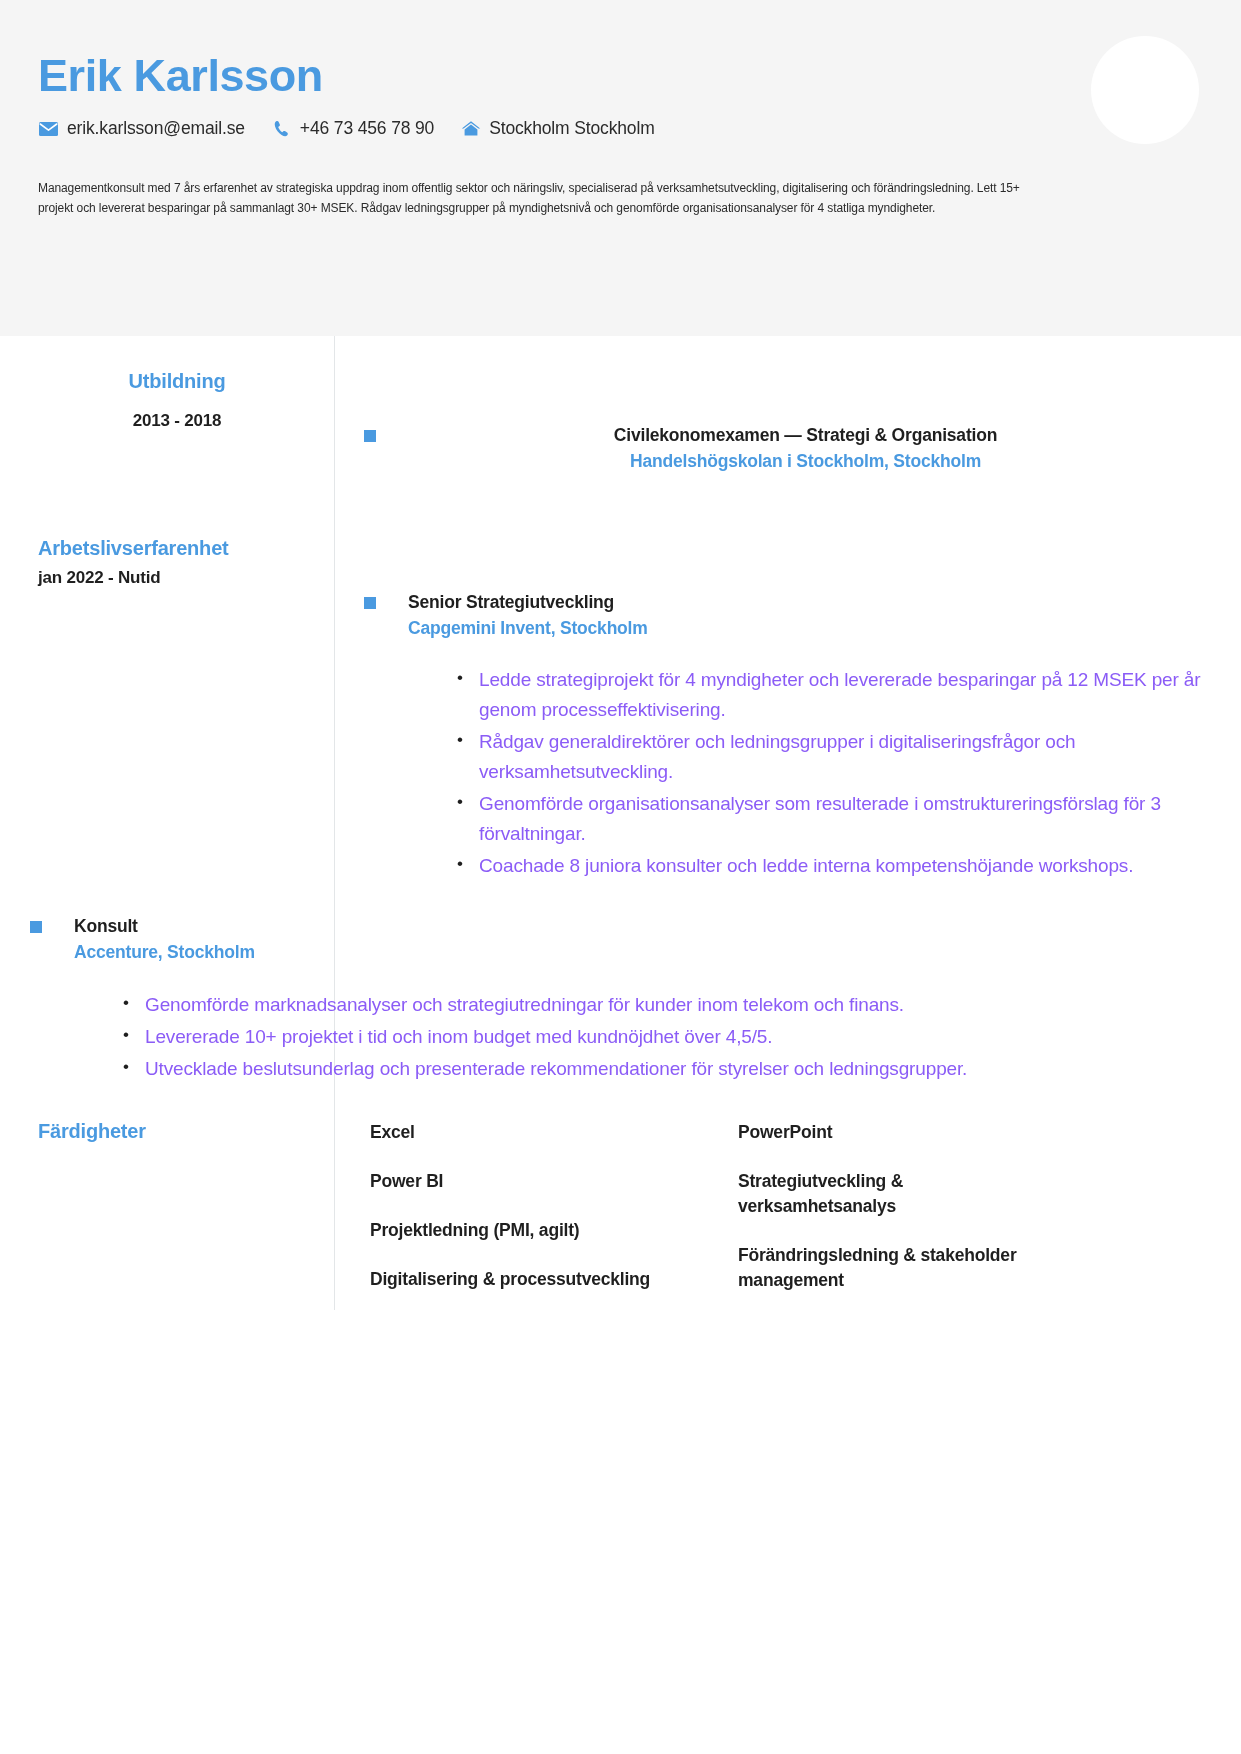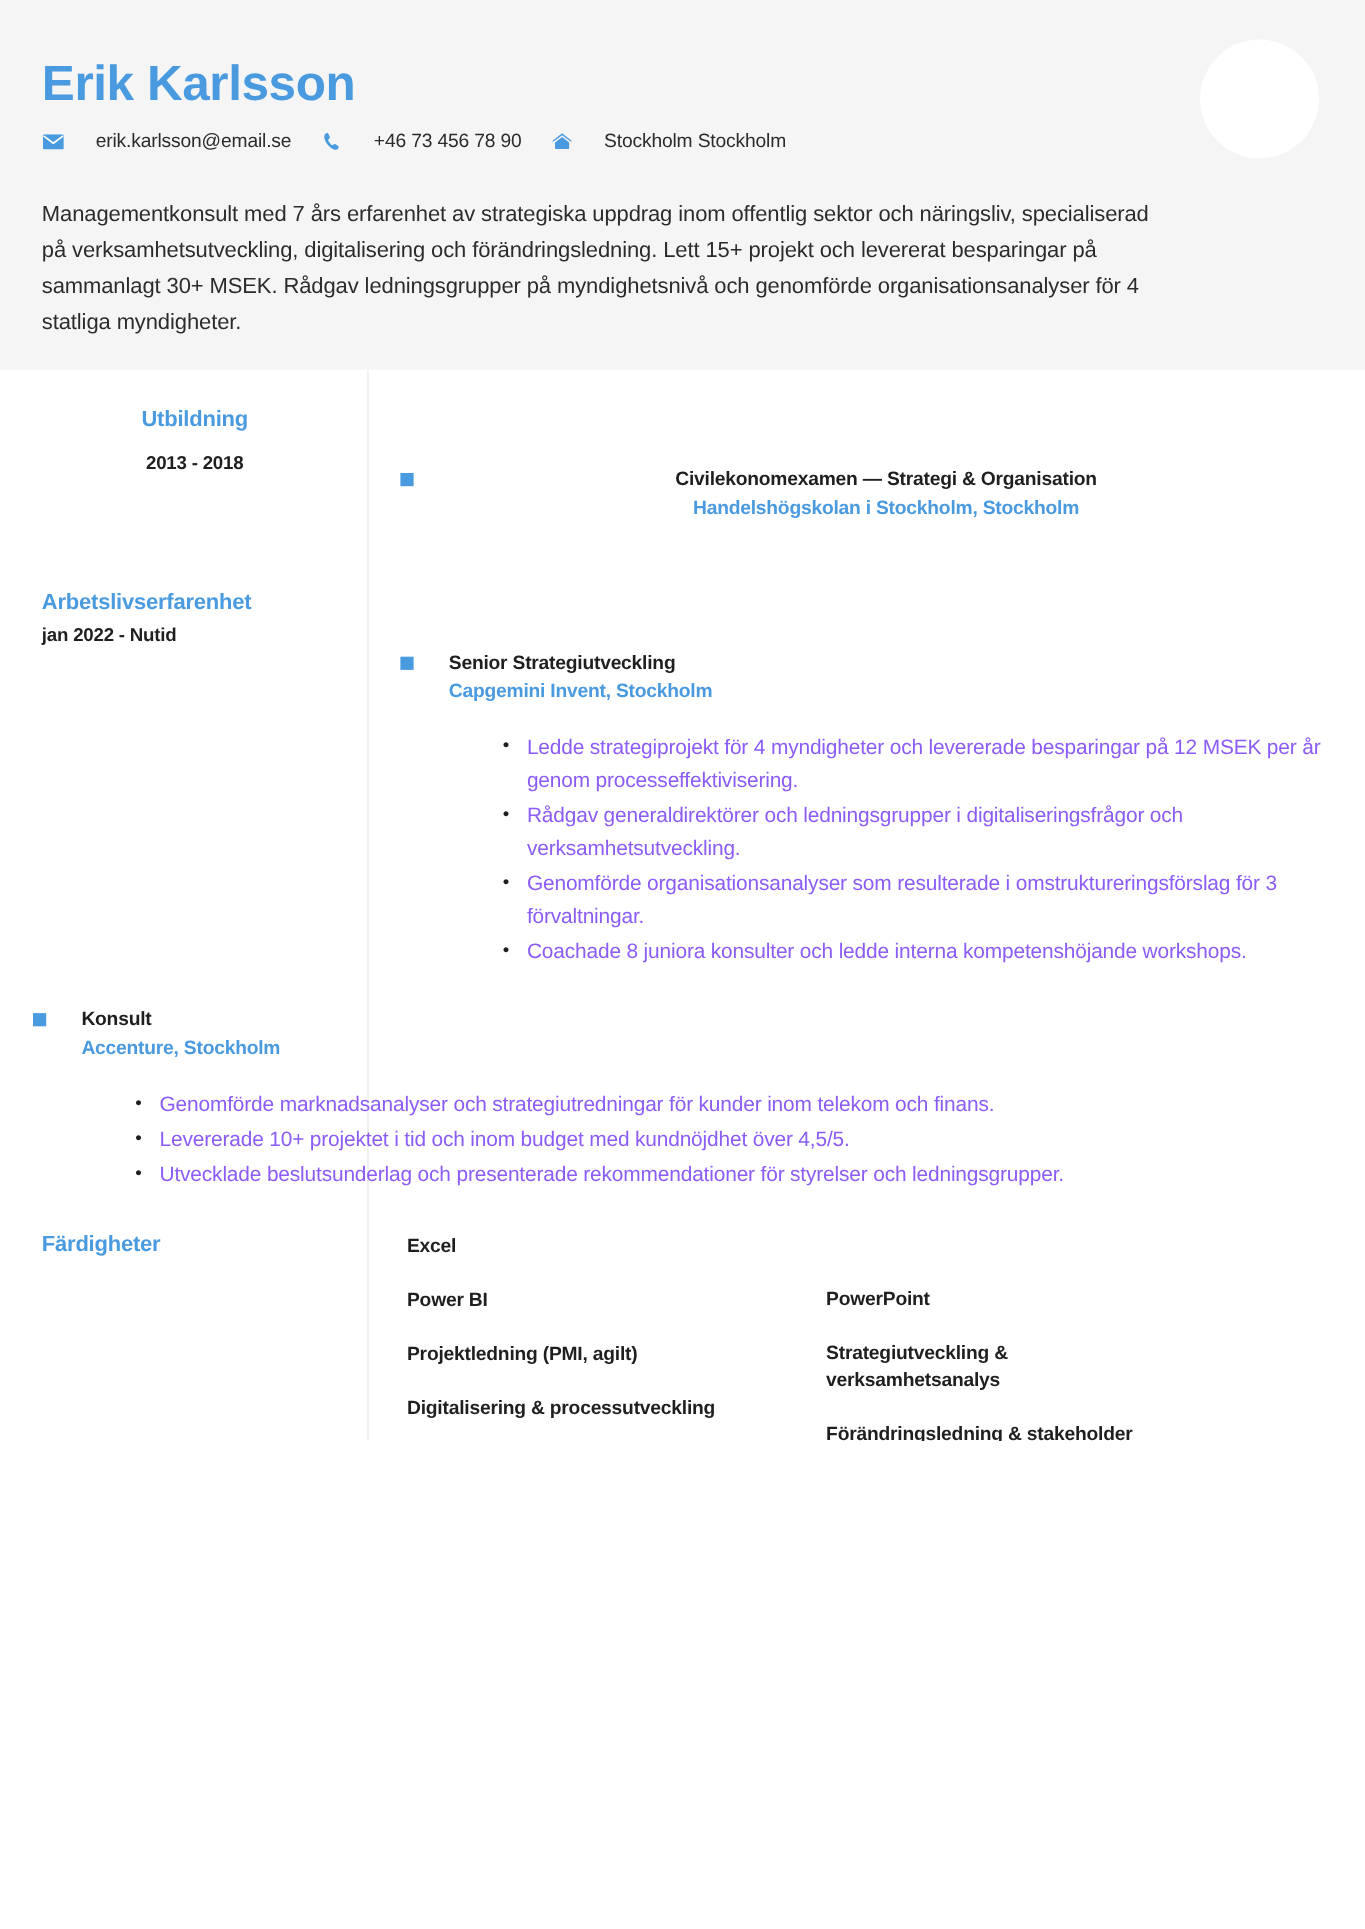--- a/index.html
+++ b/index.html
@@ -53,36 +53,35 @@
     align-items: center;
     gap: 0;
     font-size: 17.5px;
     color: #2b2b2b;
     letter-spacing: -0.15px;
   }
   .contact-item {
     display: flex;
     align-items: center;
     margin-right: 26px;
-    gap: 20px;
   }
   .contact-item .ico {
     display: inline-flex;
     align-items: center;
     justify-content: center;
     width: 21px;
     height: 18px;
     margin-right: 8px;
     flex: none;
   }
   .contact-item .ico svg { display: block; }
 
   .summary {
     margin-top: 40px;
-    font-size: 20px;
+    font-size: 12px;
     line-height: 1.63;
     color: #2b2b2b;
     max-width: 1020px;
     letter-spacing: -0.1px;
   }
 
   
   .body-wrap {
     position: relative;
     padding-top: 34px;
@@ -185,22 +184,21 @@
 
   
   .edu-section { margin-bottom: 0; text-align: center; }
   .gap-edu { height: 62px; }
   .gap-exp-1 { height: 30px; }
   .gap-skills { height: 34px; }
 
   
   .skills-cols {
     display: flex;
-    gap: 13px;
-    align-items: flex-end;
+    gap: 0;
   }
   .skills-col { width: 368px; flex: none; }
   .skill {
     font-size: 17.5px;
     font-weight: bold;
     color: #1f1f1f;
     line-height: 1.44;
     margin-bottom: 24px;
     letter-spacing: -0.2px;
     max-width: 300px;

